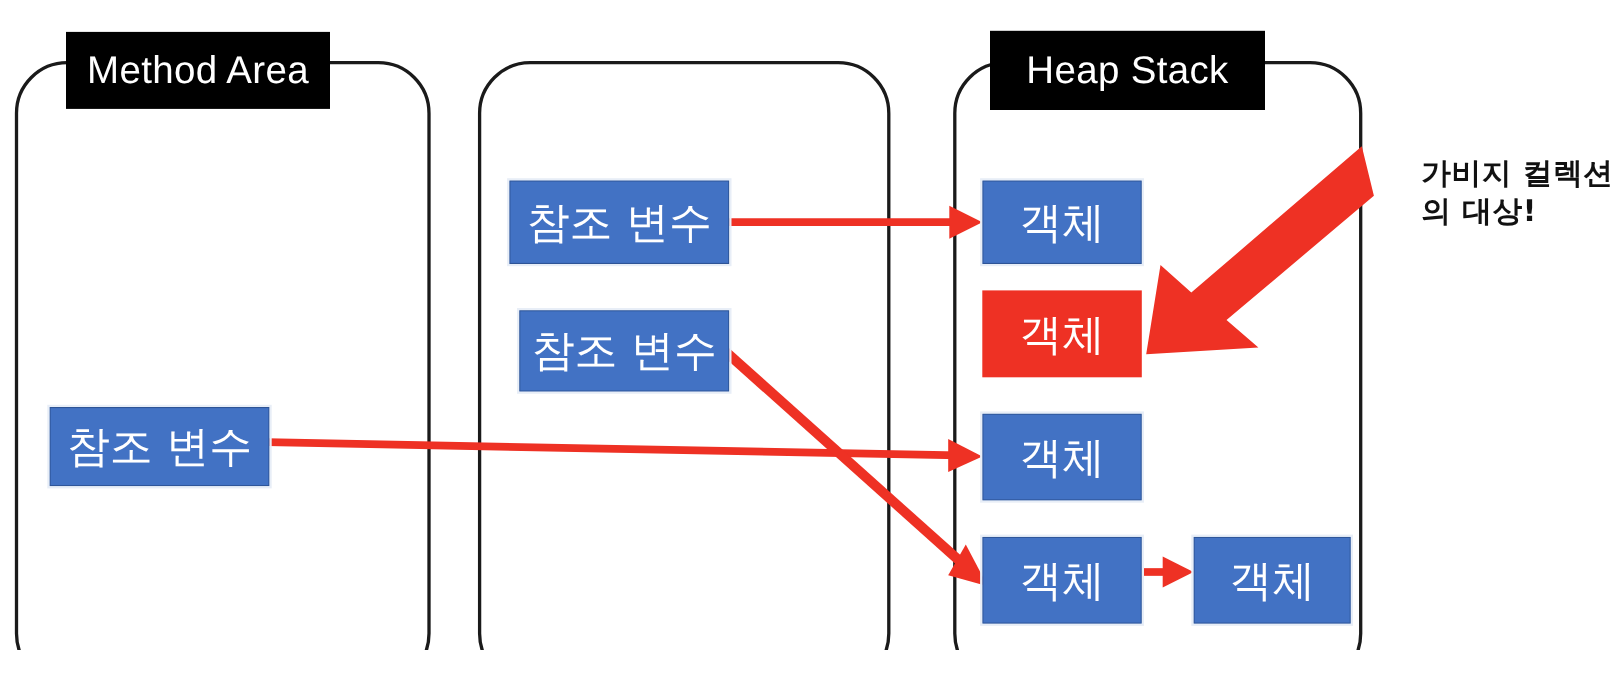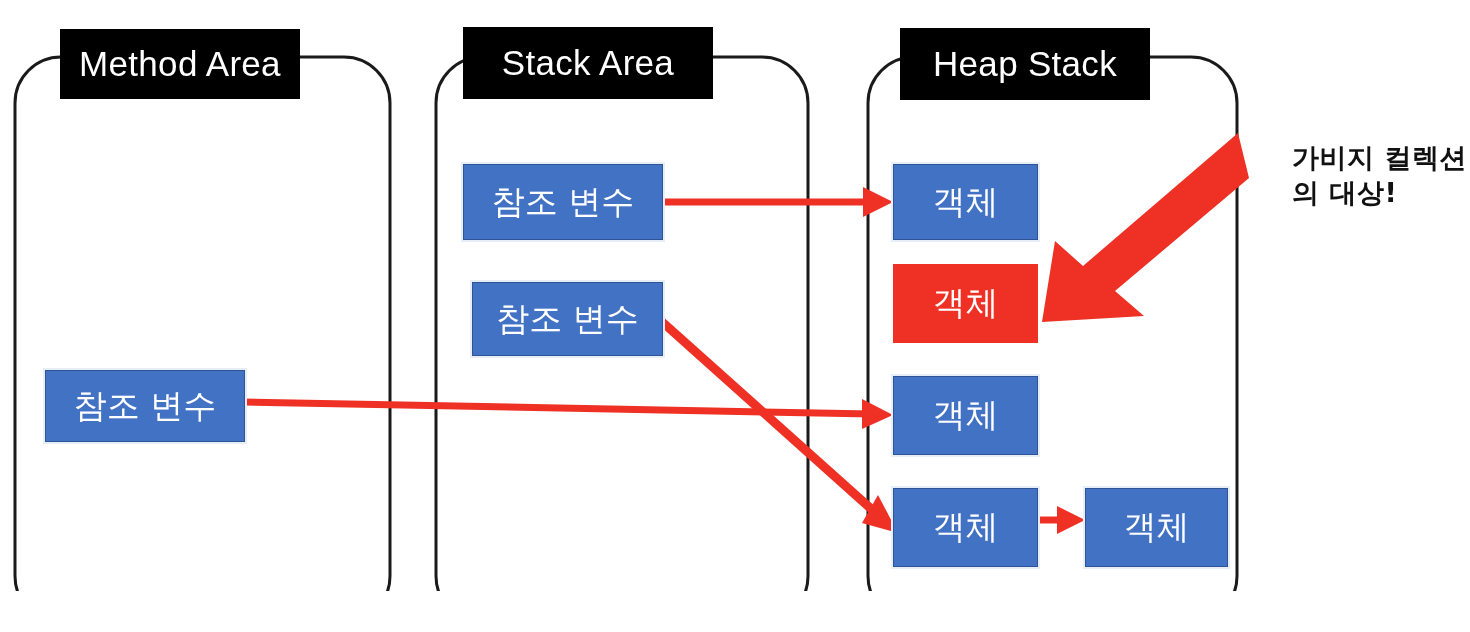--- a/index.html
+++ b/index.html
@@ -34,21 +34,21 @@
     font-family: "Liberation Sans", "DejaVu Sans", sans-serif;
     white-space: nowrap;
     z-index: 6;
   }
   .node-box {
     position: absolute;
     display: flex;
     align-items: center;
     justify-content: center;
     color: #ffffff;
-    font-size: 33px;
+    font-size: 39px;
     font-family: "DejaVu Sans", "Liberation Sans", sans-serif;
     white-space: nowrap;
     box-sizing: border-box;
     z-index: 4;
   }
   .node-box.blue {
     background: #4272C4;
     border: 1px solid #2E5496;
     outline: 2px solid #E8EEF7;
   }
@@ -102,23 +102,20 @@
 
     <g>
       <polygon fill="#EE3124" points="1238,133 1249,178 1115,291 1144,316 1042,322 1055,241 1083,266"></polygon>
     </g>
   </svg>
 
   <div class="region-label" style="left:60px; top:29px; width:240px; height:70px;">
     <span>Method Area</span>
   </div>
 
-  <div class="region-label" style="left:463px; top:27px; width:250px; height:72px;">
-    <span>Stack Area</span>
-  </div>
 
   <div class="region-label" style="left:900px; top:28px; width:250px; height:72px;">
     <span>Heap Stack</span>
   </div>
 
   <div class="node-box blue" style="left:45px; top:370px; width:200px; height:72px;">
     <span>참조 변수</span>
   </div>
 
   <div class="node-box blue" style="left:463px; top:164px; width:200px; height:76px;">

